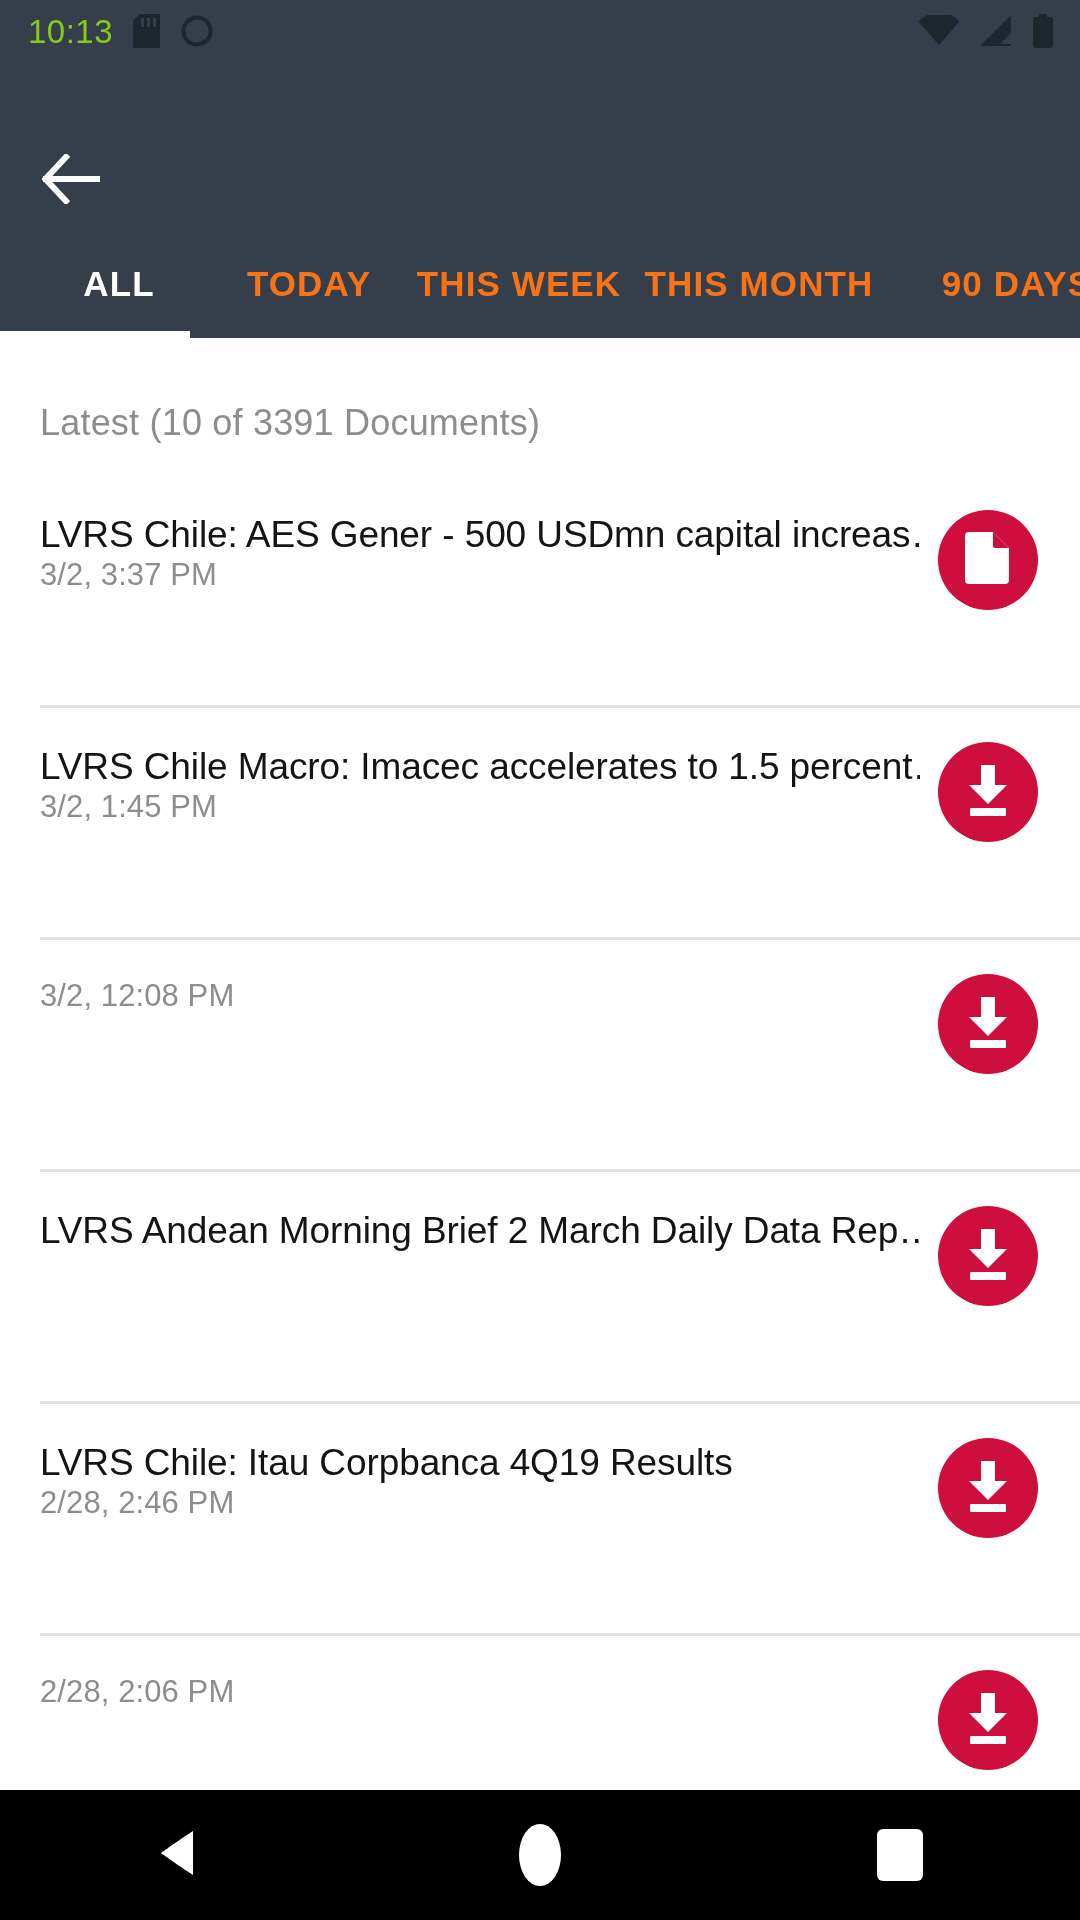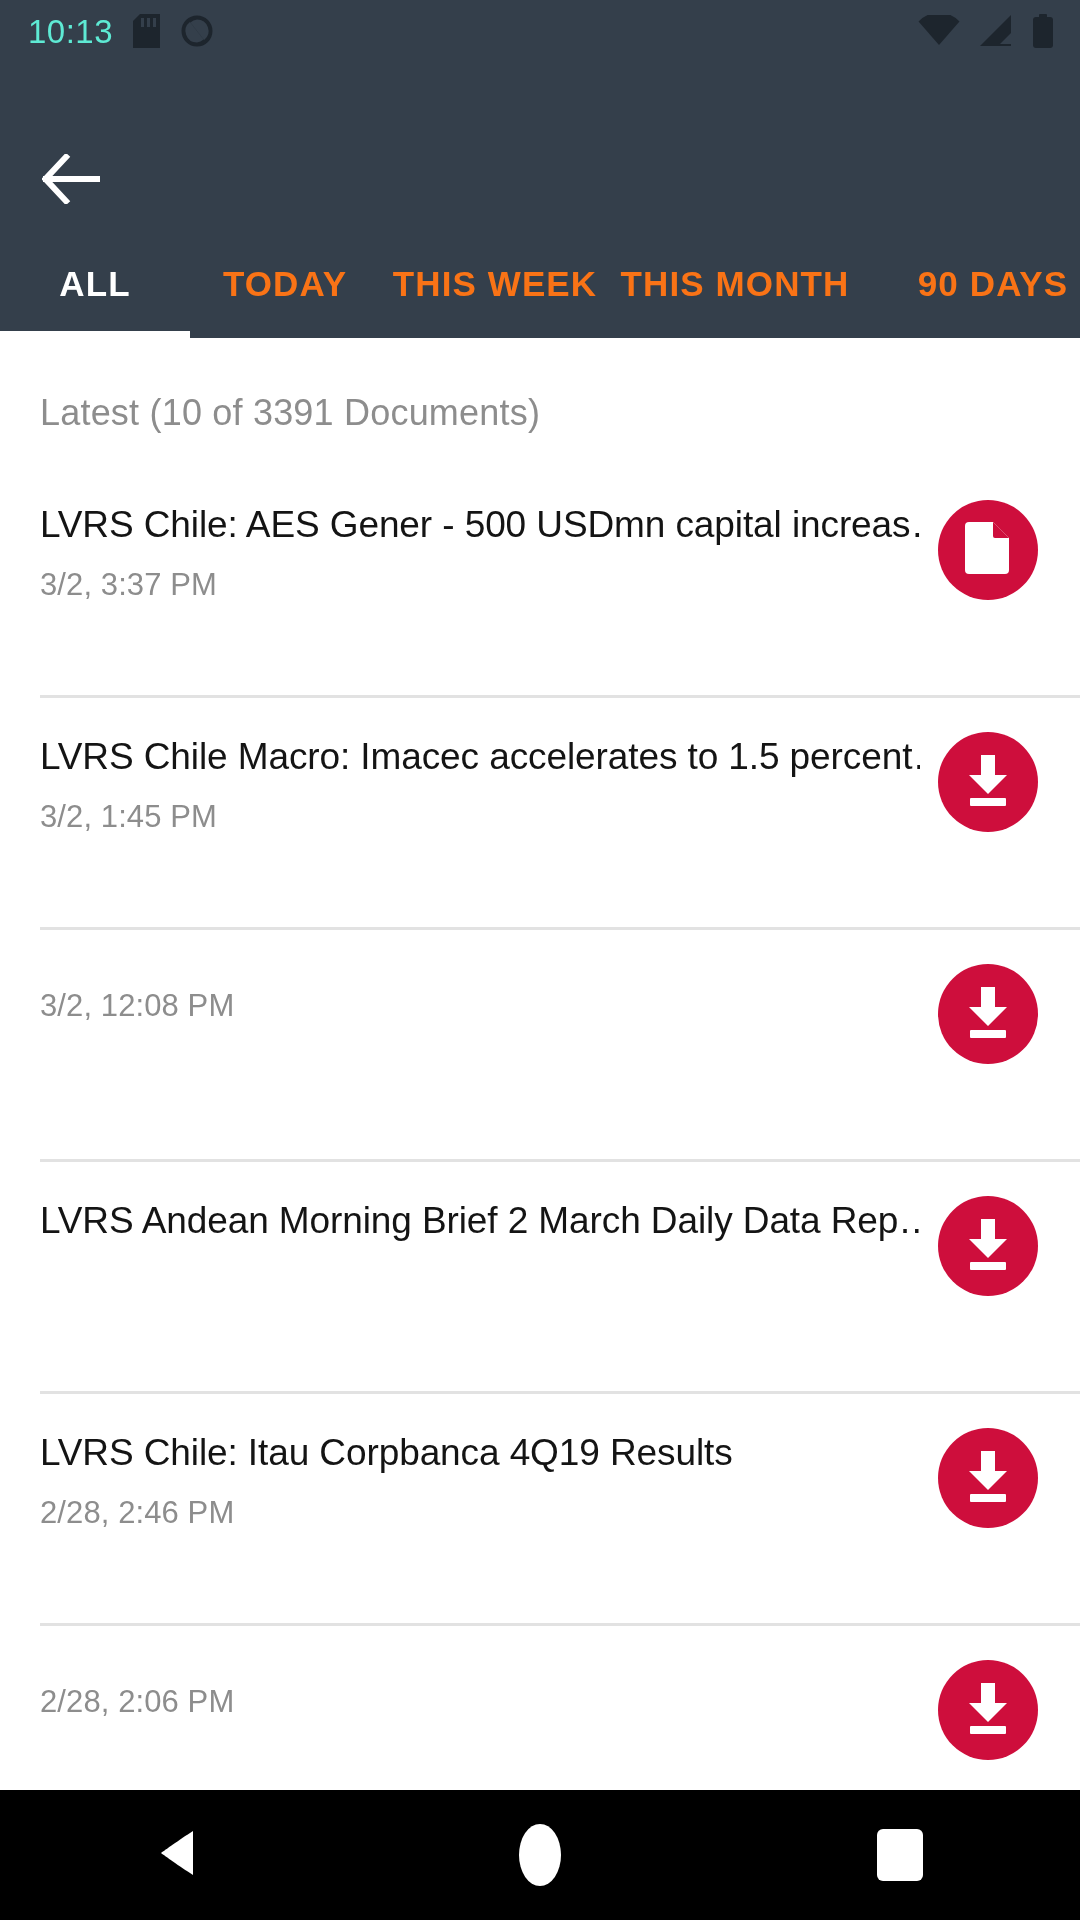--- a/index.html
+++ b/index.html
@@ -13,21 +13,21 @@
 
   
   .statusbar {
     position:absolute; top:0; left:0; width:1080px; height:62px;
     background:#343f4b;
     display:flex; align-items:center; justify-content:space-between;
     padding:0 26px 0 28px;
   }
   .sb-left { display:flex; align-items:center; gap:20px; }
   .sb-time {
-    color:#5eead4; font-size:33px; letter-spacing:0.5px; font-weight:400;
+    color:#84cc16; font-size:33px; letter-spacing:0.5px; font-weight:400;
     line-height:1;
   }
   .sb-right { display:flex; align-items:center; gap:18px; }
   .icon-dark { fill:#1d252d; display:block; }
 
   
   .toolbar {
     position:absolute; top:62px; left:0; width:1080px; height:168px;
     background:#343f4b;
   }
@@ -51,33 +51,33 @@
   .tab {
     font-size:35px; font-weight:700; letter-spacing:1.1px;
     color:#f97316;
     white-space:nowrap;
     display:flex; align-items:center; justify-content:center;
     height:100%;
     cursor:pointer;
     flex:0 0 auto;
   }
   .tab.active { color:#ffffff; }
-  #tab-all     { width:190px; }
+  #tab-all     { width:190px;margin-left:24px; }
   #tab-today   { width:190px; }
   #tab-week    { width:230px;text-align:right; }
   #tab-month   { width:250px; }
   #tab-90days  { width:260px; padding-left:6px; }
   .tab-indicator {
     position:absolute; bottom:0; left:0;
     width:190px; height:7px; background:#ffffff;
   }
 
   
   .content {
-    position:absolute; top:342px; left:0; width:1080px; height:1452px;
+    position:absolute; top:352px; left:0; width:1080px; height:1452px;
     background:#ffffff; overflow:hidden;
   }
   .latest-header {
     color:#8d8d8d; font-size:36px; font-weight:400;
     padding:50px 0 0 40px; letter-spacing:0.2px;
   }
 
   .list { margin-top:32px; }
   .list-item {
     position:relative;
@@ -90,21 +90,20 @@
     flex:1 1 auto; min-width:0;
   }
   .li-title {
     font-size:37px; color:#141414; font-weight:400;
     line-height:1.15;
     white-space:nowrap; overflow:hidden;
     max-width:880px;
     letter-spacing:-0.1px;
   }
   .li-date {
-    margin-top:20px;
     font-size:31px; color:#8d8d8d; font-weight:400;
     letter-spacing:0.1px;
   }
   .li-action {
     position:absolute; right:42px; top:34px;
     width:100px; height:100px;
     border-radius:50%;
     display:flex; align-items:center; justify-content:center;
     cursor:pointer;
   }

